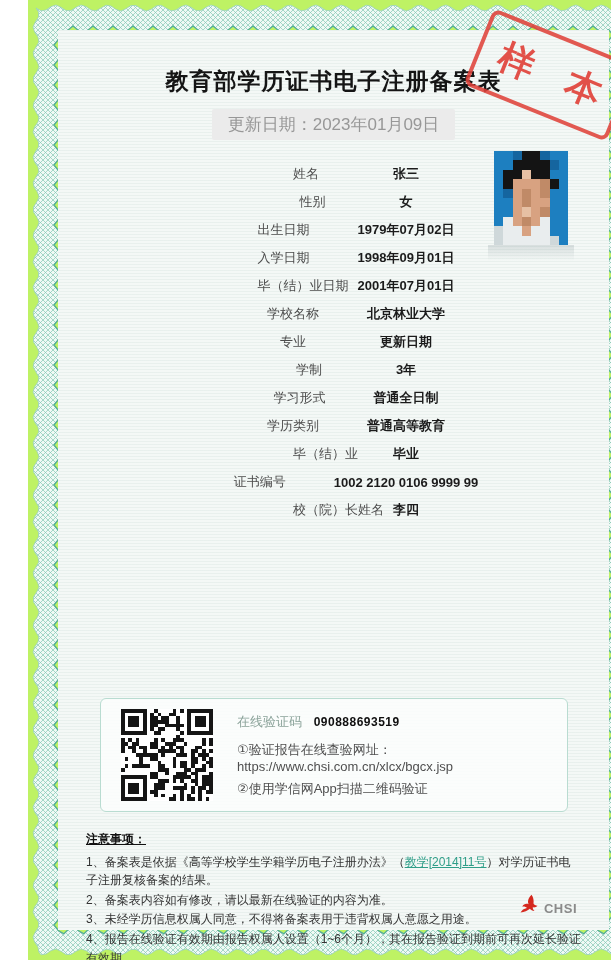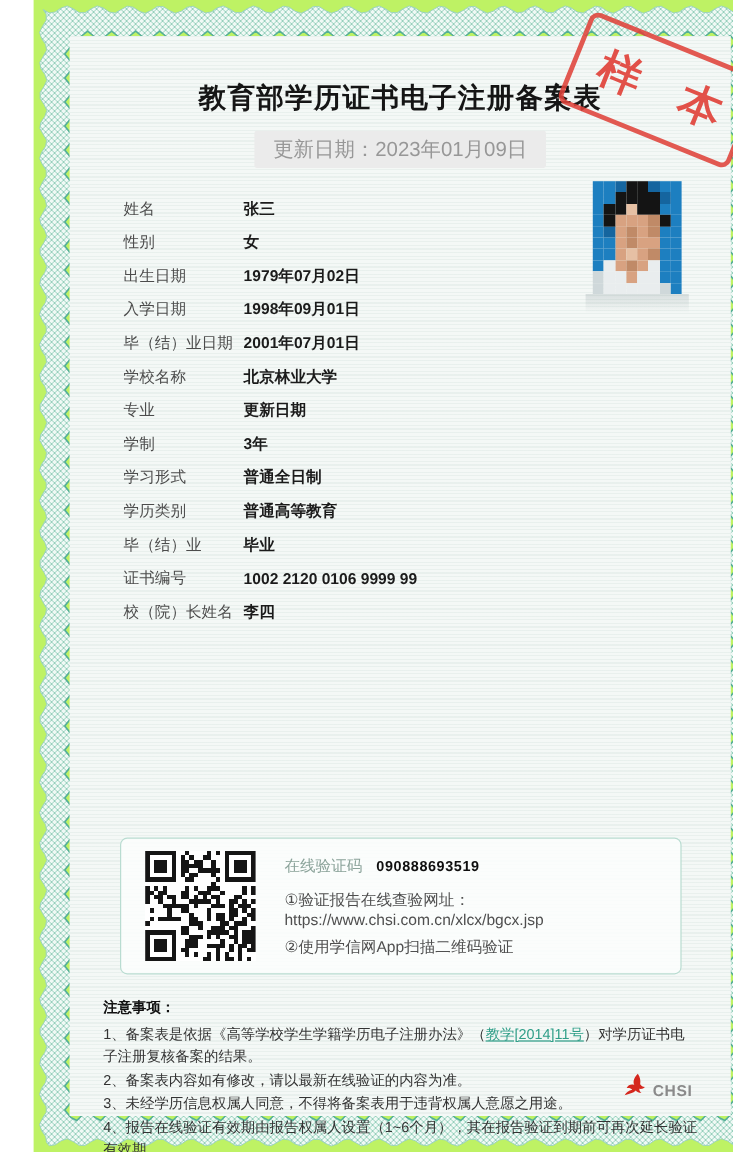--- a/index.html
+++ b/index.html
@@ -9,37 +9,37 @@
   .content{position:absolute;left:30px;top:30px;width:551px;height:900px;z-index:2;
            background-color:#f4f8f6;
            background-image:repeating-linear-gradient(180deg,rgba(120,160,148,0.09) 0px,rgba(120,160,148,0.09) 1px,transparent 1px,transparent 3px);}
   .title{margin:36px 30px 0 30px;text-align:center;font-size:23px;font-weight:700;color:#151515;letter-spacing:1px;}
   .update-row{margin-top:12px;text-align:center;}
   .update-pill{display:inline-block;background:#ebebeb;color:#979797;font-size:17px;padding:4px 16px;border-radius:2px;}
   .stamp{position:absolute;top:34px;right:12px;width:146px;height:74px;border:4px solid rgba(223,66,58,0.88);
          border-radius:8px;transform:rotate(22deg);display:flex;align-items:center;justify-content:center;
          gap:36px;color:rgba(223,66,58,0.92);font-size:36px;font-weight:700;z-index:5;}
   .fields{margin:20px 0 0 45px;}
-  .field-row{display:flex;align-items:center;height:28px;font-size:13px;}
+  .field-row{display:flex;align-items:center;height:28px;font-size:13px;justify-content:center;}
   .field-label{width:100px;color:#4c4c4c;flex:none;}
   .field-value{color:#1b1b1b;font-weight:600;}
   .photo{position:absolute;top:121px;right:41px;width:74px;height:94px;display:grid;
          grid-template-columns:repeat(8,1fr);grid-template-rows:repeat(10,1fr);z-index:4;}
   .photo-shadow{position:absolute;top:215px;right:35px;width:86px;height:16px;
          background:linear-gradient(180deg,rgba(70,90,100,0.16),rgba(70,90,100,0));z-index:3;}
   .qr-panel{position:absolute;left:42px;top:668px;width:466px;height:112px;border:1px solid #b9dcd1;
             border-radius:6px;background:rgba(252,254,253,0.85);display:flex;align-items:center;z-index:4;}
   .qr-code{margin-left:20px;flex:none;width:92px;height:92px;background:#fff;}
   .verif{margin-left:24px;font-size:13px;color:#4f4f4f;}
   .verif-code-row{margin-bottom:10px;}
   .verif-code-label{color:#8ba39a;font-size:13px;margin-right:8px;}
   .verif-code{color:#0f0f0f;font-size:12px;font-weight:700;letter-spacing:0.5px;}
   .verif-line{margin-top:6px;}
   .notes{position:absolute;left:28px;top:800px;width:496px;font-size:12px;color:#333;line-height:1.55;z-index:4;}
-  .notes-heading{font-weight:700;color:#111;margin-bottom:4px;}
+  .notes-heading{font-weight:700;color:#111;margin-bottom:4px;text-decoration:underline;}
   .note-item{margin-bottom:1px;}
   .reg-link{color:#2f9e88;text-decoration:underline;cursor:pointer;}
   .chsi{position:absolute;right:32px;bottom:14px;display:flex;align-items:flex-end;gap:4px;z-index:4;}
   .chsi-text{color:#8a8a8a;font-size:13px;font-weight:700;letter-spacing:0.5px;}
 </style>
 </head>
 <body>
 
 <div class="page">
 

